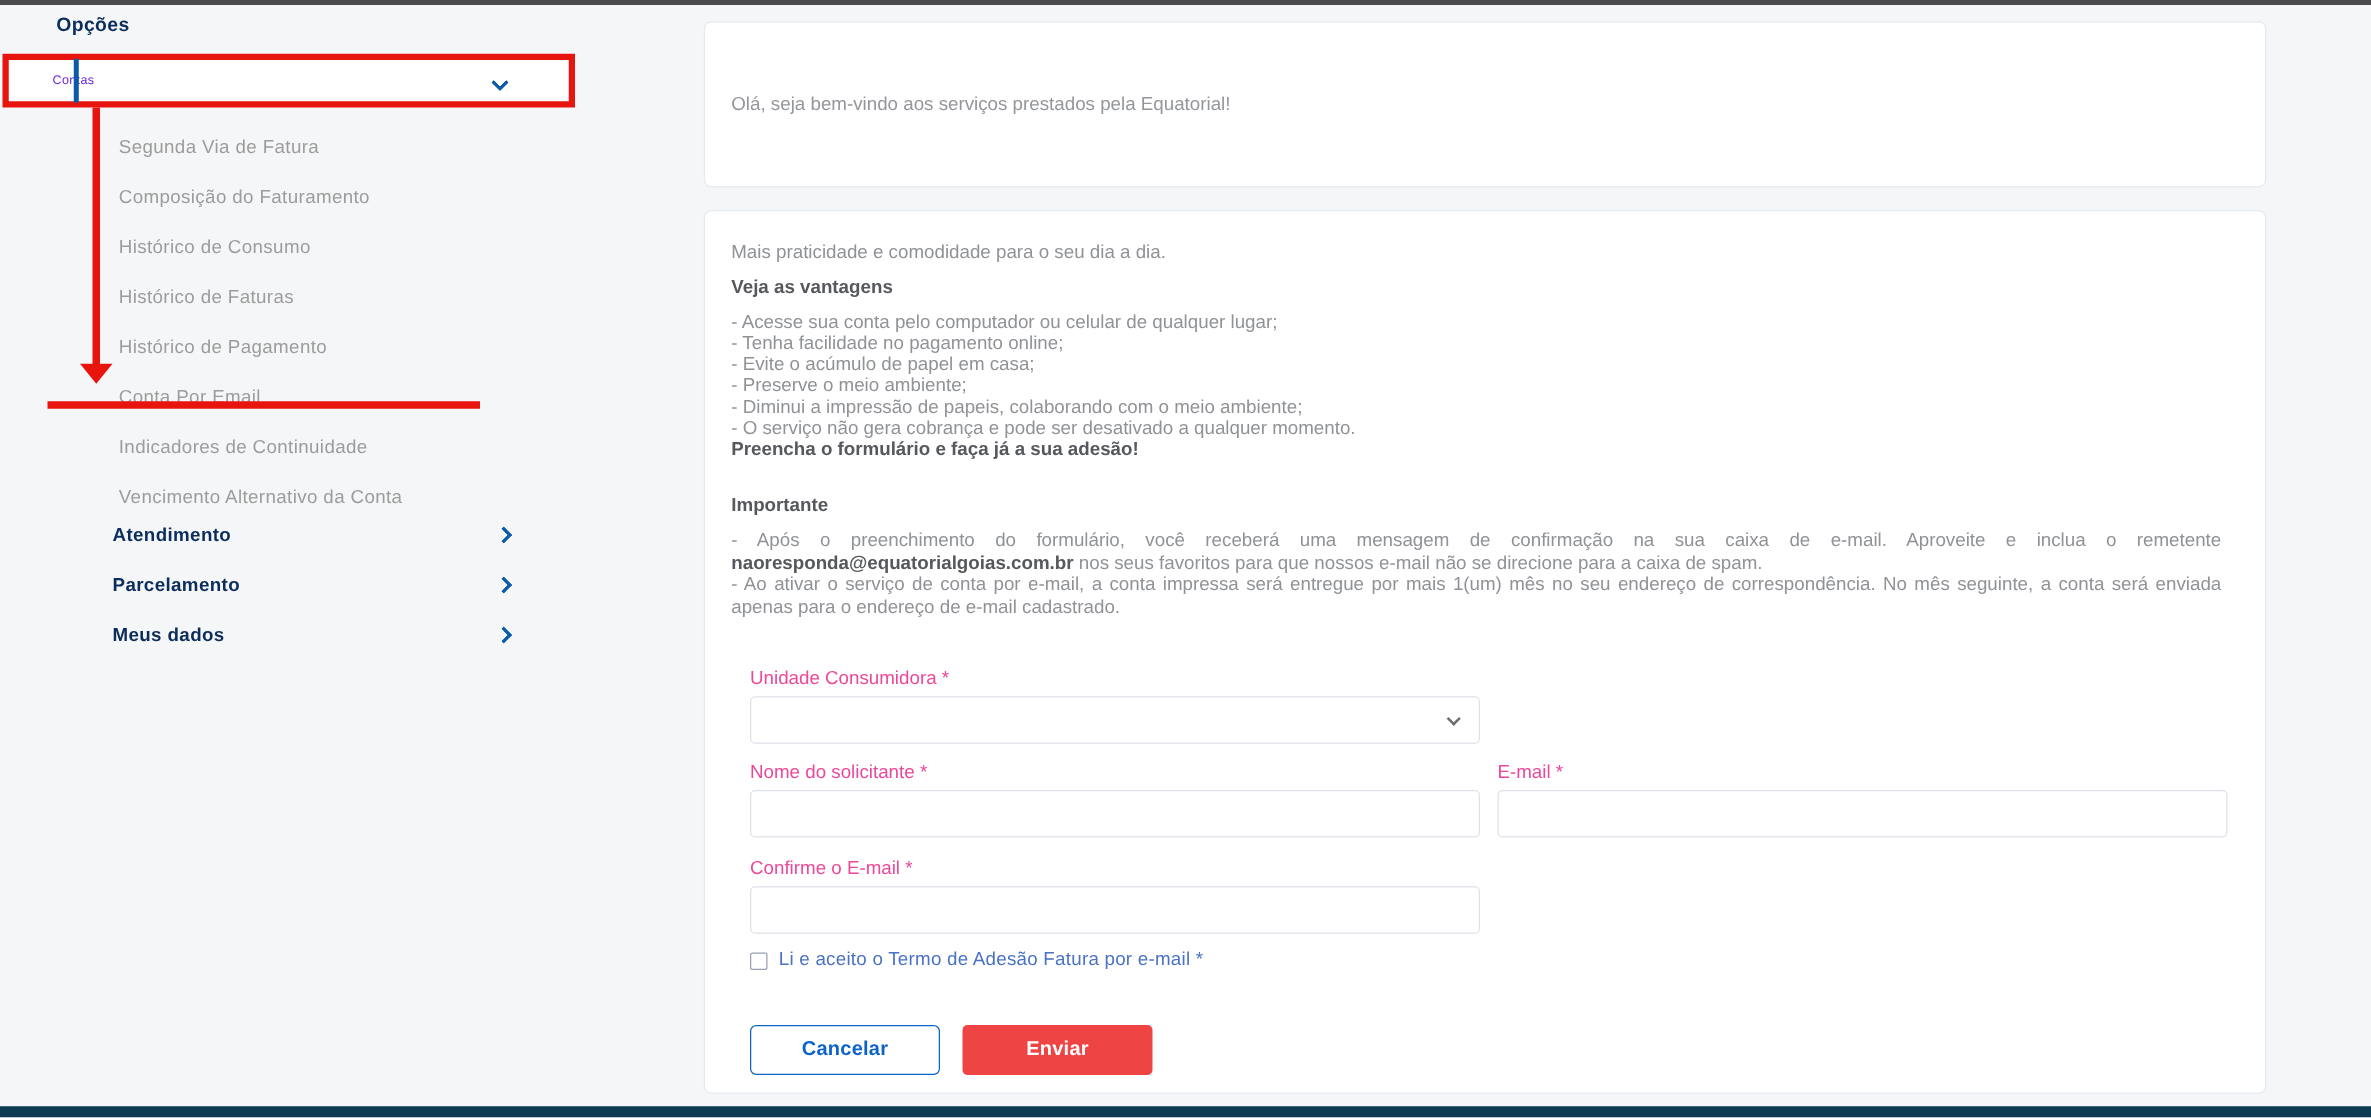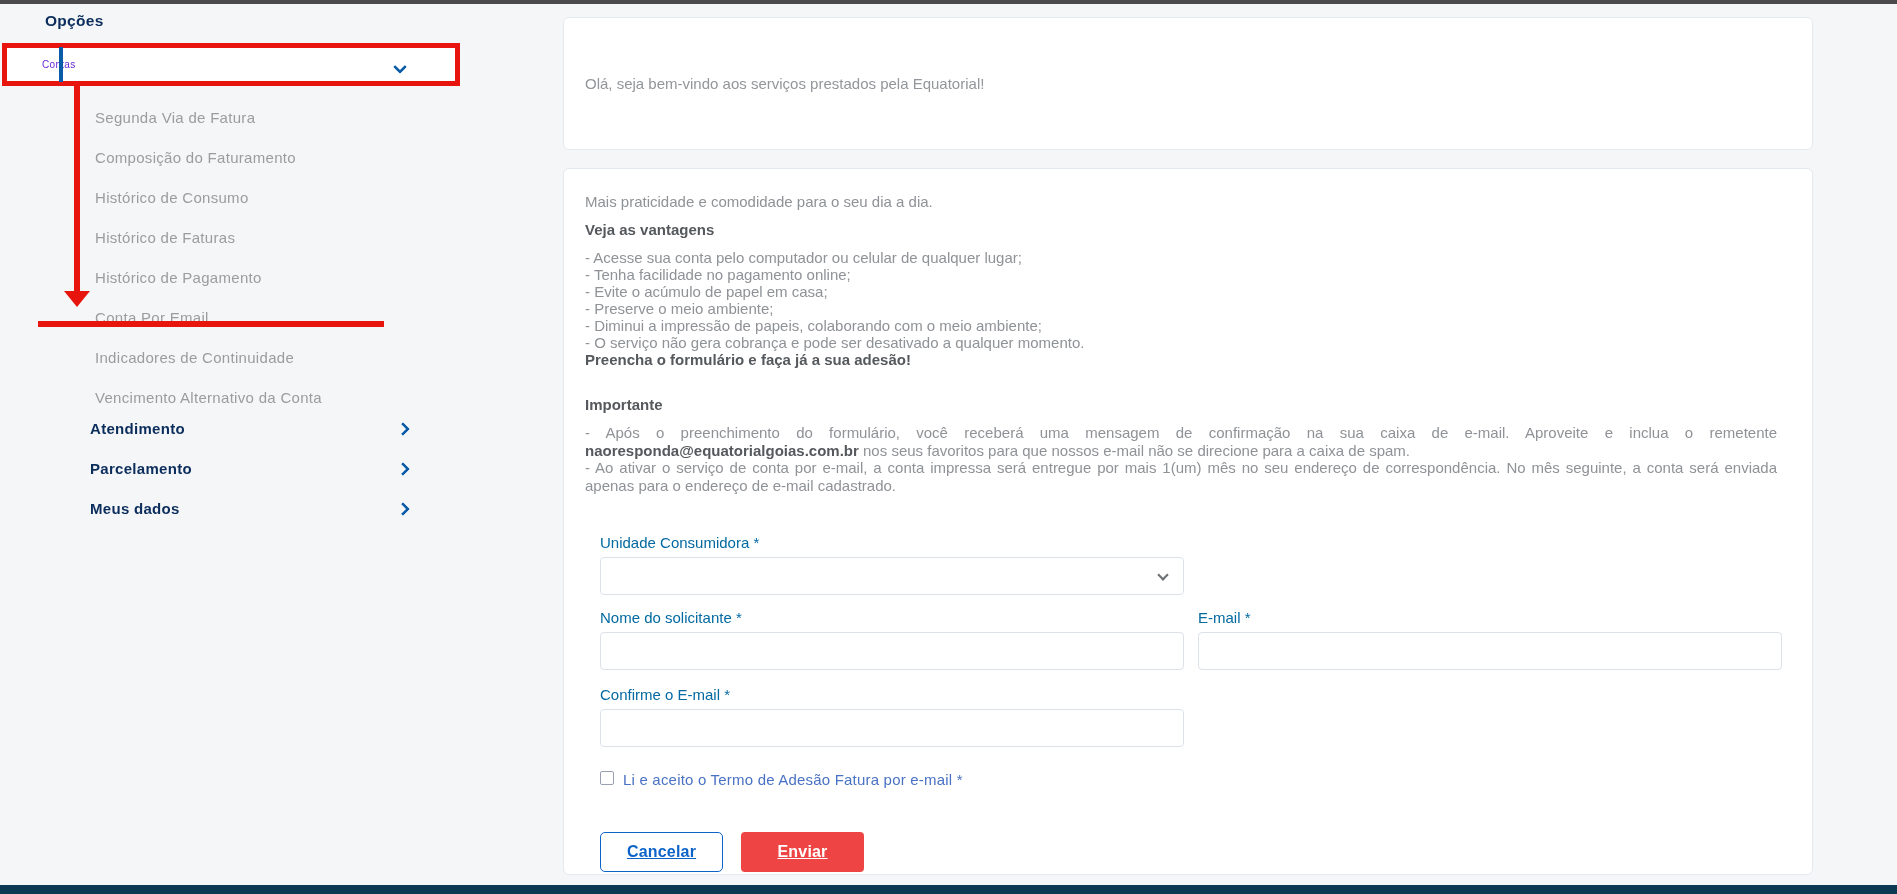--- a/index.html
+++ b/index.html
@@ -77,45 +77,45 @@
   .cta { font-size:15px; color:#55585c; font-weight:bold; line-height:17px; }
   .importante-title { margin-top:28px; }
   .important-par {
     font-size:15px; color:#8f9296; line-height:17.5px; text-align:justify;
     width:1192px;
   }
   .important-par b { color:#55585c; }
 
   
   .form-wrap { margin:40px 0 0 15px; width:1192px; }
-  .field-label { display:block; font-size:15px; color:#0369a1; margin-bottom:6px; }
+  .field-label { display:block; font-size:15px; color:#ec4899; margin-bottom:6px; }
   .text-input, .select-box {
     width:100%; height:38px; background:#fff;
     border:1px solid #dde2e8; border-radius:4px;
     font-size:15px; color:#55585c; padding:0 10px; outline:none;
   }
   .half { width:584px; }
   .two-col { display:flex; gap:14px; margin-top:14px;align-items:flex-end; }
   .col { width:584px; }
   .row3 { margin-top:16px; }
   .select-box { position:relative; cursor:pointer; }
   .select-chevron {
     position:absolute; right:16px; top:13px;
     width:8px; height:8px; border-right:2px solid #6b6e72; border-bottom:2px solid #6b6e72;
     transform:rotate(45deg);
   }
-  .terms-row { margin-top:24px; display:flex; align-items:flex-start; gap:9px; }
+  .terms-row { margin-top:12px; display:flex; align-items:flex-end; gap:9px; }
   .terms-row input[type=checkbox] {
     width:14px; height:14px; accent-color:#ffffff;
     border:1px solid #9aa0b2; appearance:none; border-radius:2px; background:#fff; cursor:pointer;
   }
   .terms-label { font-size:15px; color:#4a72c4; letter-spacing:.2px; cursor:pointer; }
   .btn-row { margin-top:44px; display:flex; gap:18px; }
-  .btn { height:40px; width:123px; font-size:16px; font-weight:600; border-radius:5px; cursor:pointer;
-         font-family:"Liberation Sans", sans-serif; letter-spacing:.2px;text-decoration:underline; }
+  .btn { height:40px; width:152px; font-size:16px; font-weight:600; border-radius:5px; cursor:pointer;
+         font-family:"Liberation Sans", sans-serif; letter-spacing:.2px; }
   .btn-cancel { background:#ffffff; color:#0d64c8; border:1.5px solid #0d64c8; }
   .btn-submit { background:#ef4444; color:#ffffff; border:none; border-radius:4px; }
 </style>
 </head>
 <body>
 
 <div class="topbar"></div>
 
 <div class="sidebar">
   <div class="sidebar-title">Opções</div>

